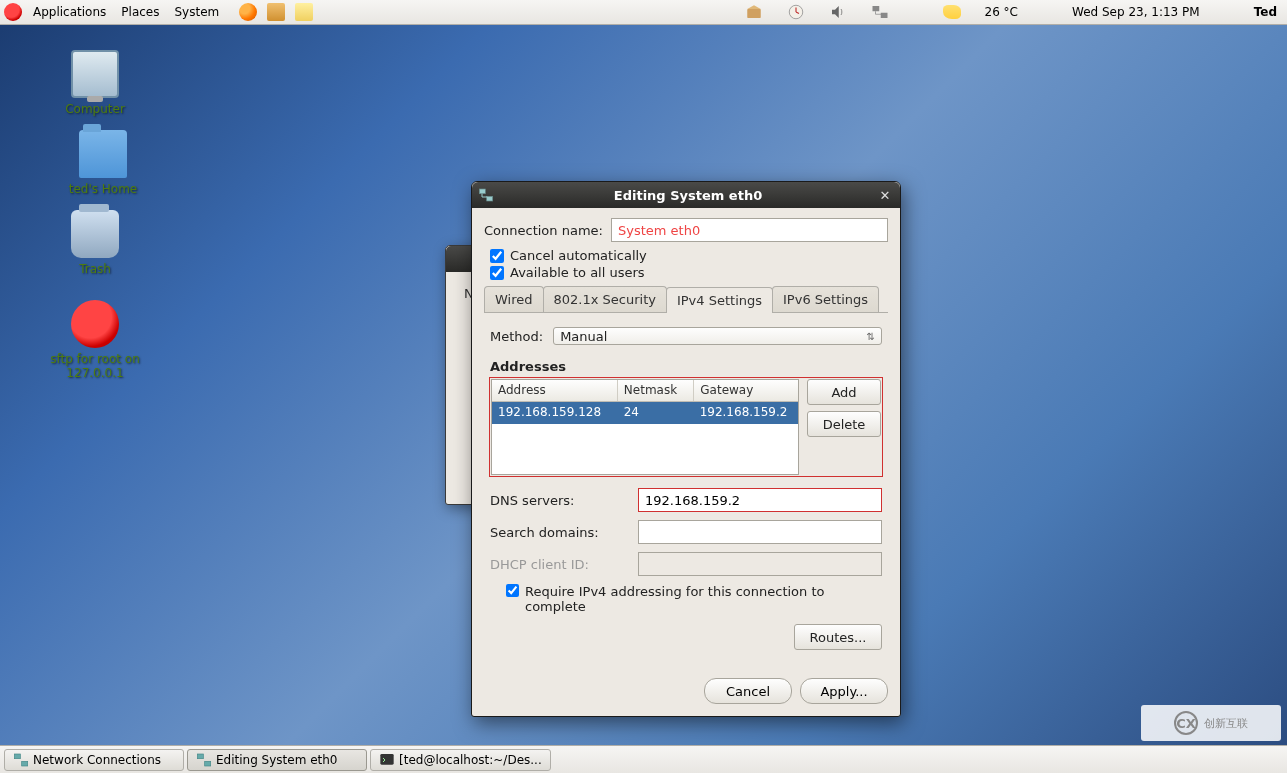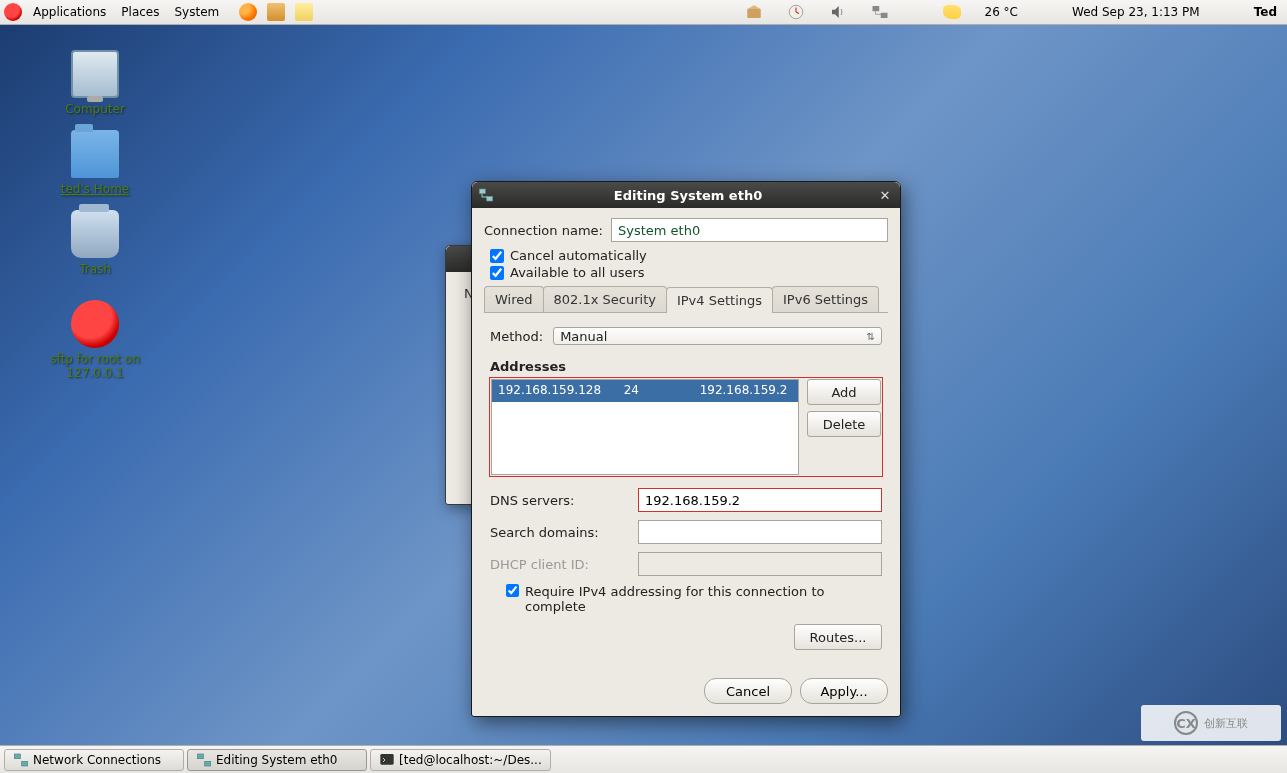--- a/index.html
+++ b/index.html
@@ -45,21 +45,21 @@
 
 .dialog { position: absolute; left: 471px; top: 181px; width: 430px; background: #ede9e3; border: 1px solid #1a1a1a; border-radius: 6px 6px 3px 3px; box-shadow: 3px 6px 20px rgba(0,0,0,0.5); z-index: 50; }
 .titlebar { height: 26px; background: linear-gradient(#4a4a48, #2a2a28); border-radius: 6px 6px 0 0; display: flex; align-items: center; padding: 0 6px; color: #fff; }
 .title-icon { width: 16px; height: 16px; margin-right: 6px; display:flex; align-items:center; justify-content:center; }
 .title-text { flex: 1; text-align: center; font-size: 13px; font-weight: bold; }
 .close-btn { width: 18px; height: 18px; display: flex; align-items: center; justify-content: center; cursor: pointer; font-size: 13px; color: #ddd; }
 
 .dialog-body { padding: 10px 12px 12px; font-size: 13px; color: #222; }
 .row { display: flex; align-items: center; margin-bottom: 6px; gap: 8px; }
 .row label { flex-shrink: 0; }
-.text-input { flex: 1; height: 24px; border: 1px solid #a8a59c; background: #fff; padding: 2px 6px; font-size: 13px; color: #14532d; }
+.text-input { flex: 1; height: 24px; border: 1px solid #a8a59c; background: #fff; padding: 2px 6px; font-size: 13px; color: #ef4444; }
 .checkbox-row { display: flex; align-items: center; gap: 6px; margin: 2px 0 2px 6px; }
 .checkbox-row input { width: 14px; height: 14px; }
 
 
 .tabs { display: flex; align-items: flex-end; border-bottom: 1px solid #b0aea8; margin-top: 6px; }
 .tab { padding: 5px 10px; font-size: 13px; background: linear-gradient(#e6e2da, #ddd9d0); border: 1px solid #b0aea8; border-bottom: none; border-radius: 4px 4px 0 0; margin-right: -1px; cursor: pointer; color: #333; }
 .tab.active { background: #ede9e3; position: relative; top: 1px; z-index: 2; }
 
 .tab-panel { padding: 14px 6px 6px; }
 .method-row { display: flex; align-items: center; gap: 10px; margin-bottom: 14px; }
@@ -152,21 +152,21 @@
     <span class="date-time">Wed Sep 23,  1:13 PM</span>
     <span style="width:6px"></span>
     <span class="username">Ted</span>
   </div>
 </div>
 
 <div class="desktop-icon" style="left:45px; top:50px;">
   <div class="icon-img computer-icon-img"></div>
   <div>Computer</div>
 </div>
-<div class="desktop-icon" style="left:45px; top:130px;text-decoration:underline;">
+<div class="desktop-icon" style="left:53px; top:130px;">
   <div class="icon-img folder-icon-img"></div>
   <div>ted's Home</div>
 </div>
 <div class="desktop-icon" style="left:45px; top:210px;">
   <div class="icon-img trash-icon-img"></div>
   <div>Trash</div>
 </div>
 <div class="desktop-icon" style="left:45px; top:300px; width:130px; left:30px;">
   <div class="icon-img redhat-big"></div>
   <div>sftp for root on 127.0.0.1</div>
@@ -215,20 +215,25 @@
         <label>Method:</label>
         <div class="combo">
           <span>Manual</span>
           <span class="combo-arrow">⇅</span>
         </div>
       </div>
 
       <span class="section-label">Addresses</span>
       <div class="addr-wrap">
         <div class="addr-table">
+          <div class="thead">
+            <div class="th c1">Address</div>
+            <div class="th c2">Netmask</div>
+            <div class="th c3">Gateway</div>
+          </div>
           <div class="trow">
             <div class="td c1">192.168.159.128</div>
             <div class="td c2">24</div>
             <div class="td c3">192.168.159.2</div>
           </div>
         </div>
         <div class="btn-col">
           <div class="btn">Add</div>
           <div class="btn">Delete</div>
         </div>

